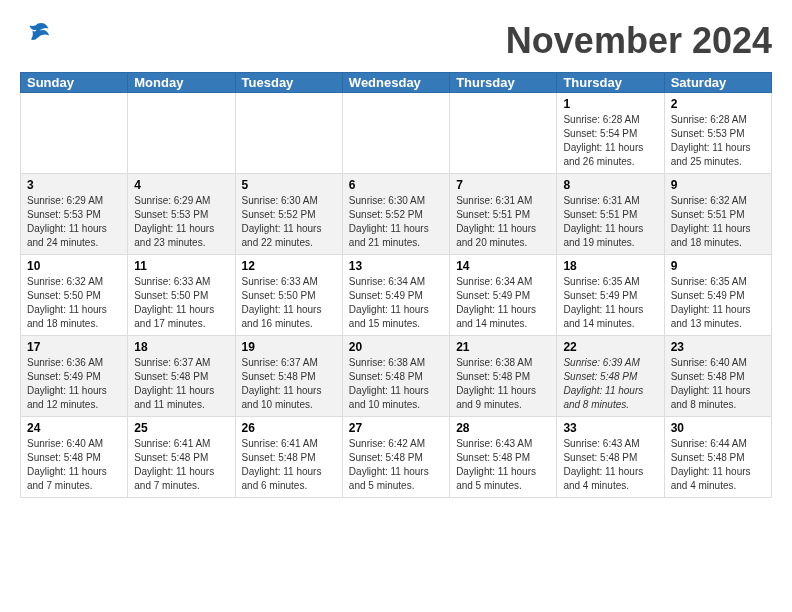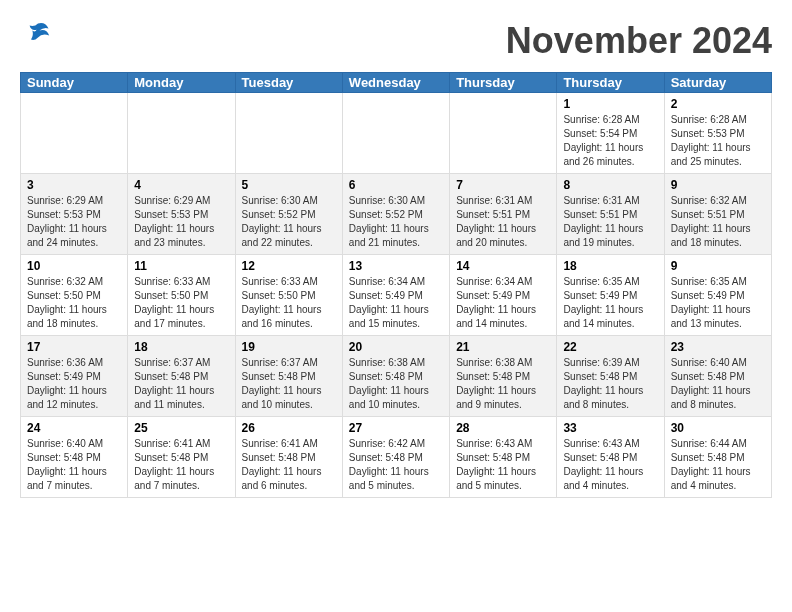--- a/index.html
+++ b/index.html
@@ -251,21 +251,21 @@
 Daylight: 11 hours and 10 minutes.</div>
         </td>
         <td>
           <span class="day-number">21</span>
           <div class="day-info" style="white-space: pre-line;">Sunrise: 6:38 AM
 Sunset: 5:48 PM
 Daylight: 11 hours and 9 minutes.</div>
         </td>
         <td>
           <span class="day-number">22</span>
-          <div class="day-info" style="white-space: pre-line;">Sunrise: 6:39 AM
+          <div class="day-info" style="white-space: pre-line; font-style: italic;">Sunrise: 6:39 AM
 Sunset: 5:48 PM
 Daylight: 11 hours and 8 minutes.</div>
         </td>
         <td>
           <span class="day-number">23</span>
           <div class="day-info" style="white-space: pre-line;">Sunrise: 6:40 AM
 Sunset: 5:48 PM
 Daylight: 11 hours and 8 minutes.</div>
         </td>
       </tr>

